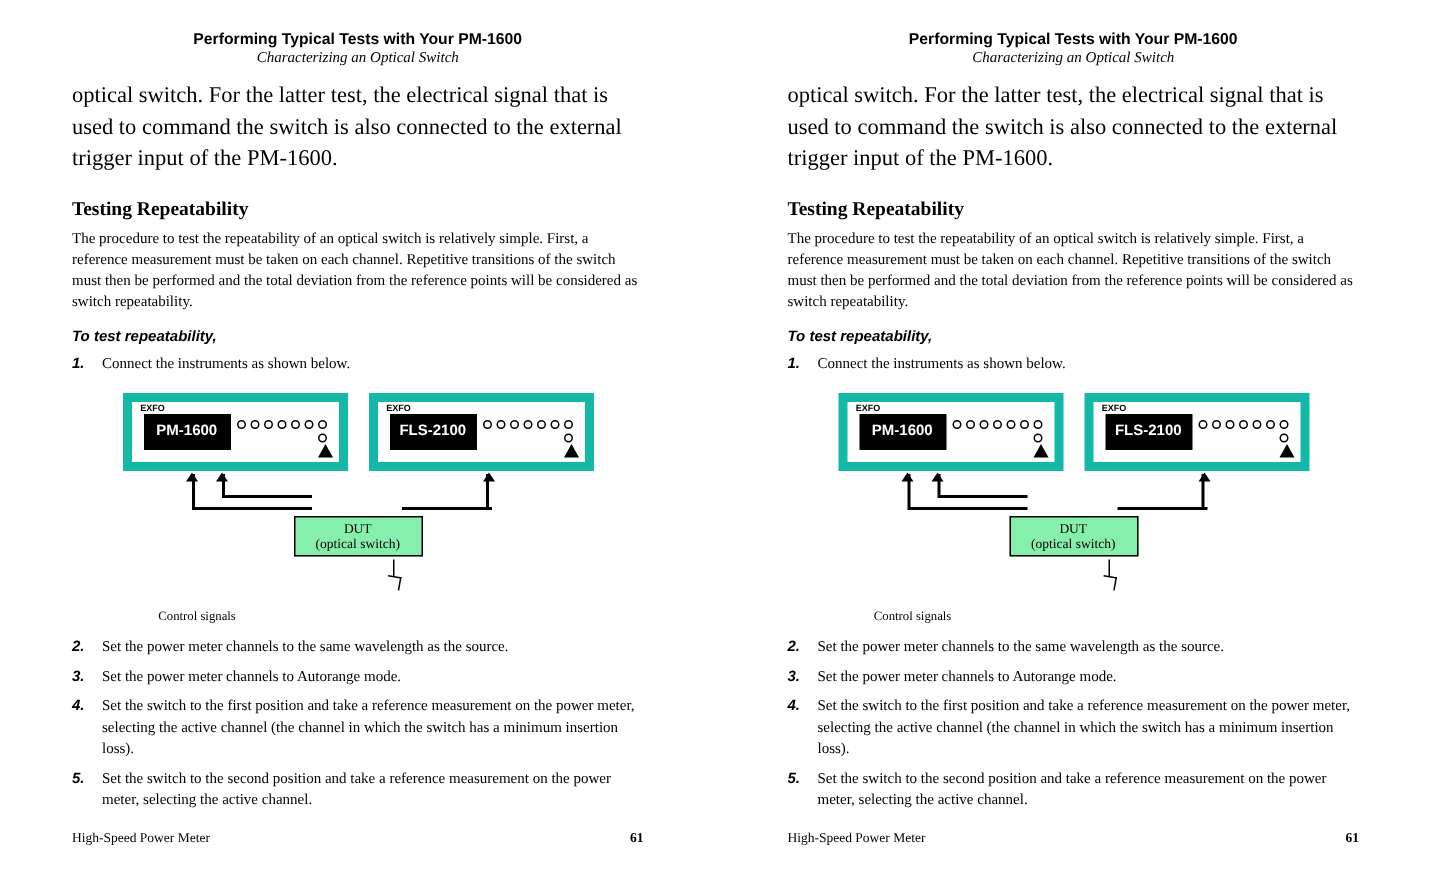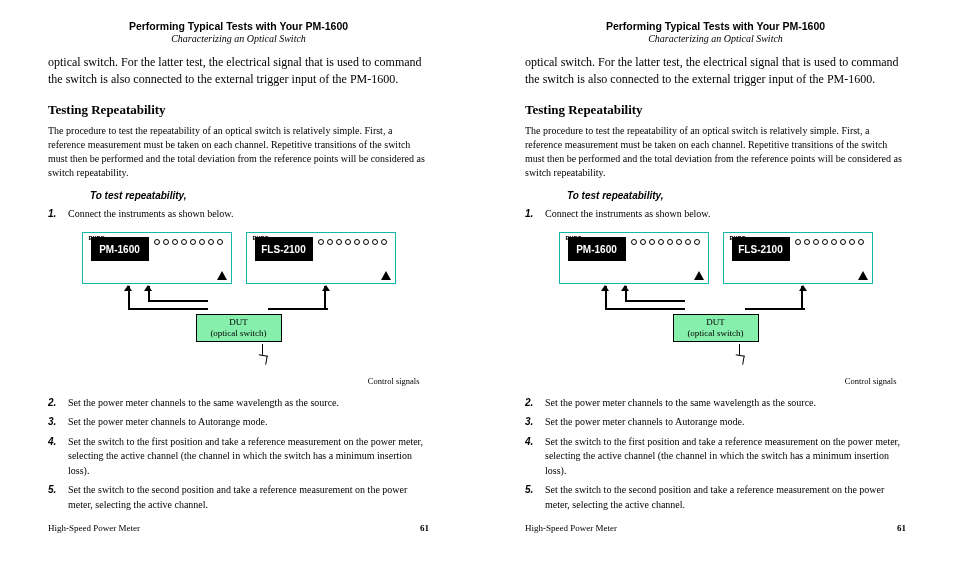--- a/index.html
+++ b/index.html
@@ -16,34 +16,34 @@
     width: 477px;
     height: 480px;
     padding: 20px 48px 12px 48px;
     position: relative;
     display: flex;
     flex-direction: column;
   }
   .hdr { text-align: center; margin-bottom: 10px; }
   .hdr-title { font-family: Arial, sans-serif; font-weight: bold; font-size: 10.5px; }
   .hdr-sub { font-style: italic; font-size: 10px; margin-top: 1px; }
-  .lead { font-size: 12px; line-height: 1.4; margin-bottom: 14px; }
+  .lead { font-size: 15px; line-height: 1.4; margin-bottom: 14px; }
   .h2 { font-family: Liberation Serif, serif; font-weight: bold; font-size: 13px; margin-bottom: 6px; }
   .para { font-size: 10px; line-height: 1.4; margin-bottom: 10px; }
-  .proc { font-family: Arial, sans-serif; font-weight: bold; font-style: italic; font-size: 10px; margin-bottom: 6px; margin-left: 42px; }
+  .proc { font-family: Arial, sans-serif; font-weight: bold; font-style: italic; font-size: 10px; margin-bottom: 6px; }
   .step { font-size: 10px; line-height: 1.45; margin-bottom: 5px; display: flex; gap: 6px; }
   .sn { font-family: Arial, sans-serif; font-weight: bold; font-style: italic; min-width: 14px; }
   .diagram { margin: 6px 0 10px 0; align-self: center; }
   .devices { display: flex; gap: 14px; justify-content: center; margin-bottom: 2px; }
   .device {
     width: 150px; height: 52px;
-    border: 1px solid #14b8a6;
+    border: 6px solid #14b8a6;
     background: #fff;
     position: relative;
-    display: flex; 
+    display: flex; align-items: center;
     padding: 4px;
   }
   .lcd {
     width: 58px; height: 24px;
     background: #000; color: #fff;
     font-family: Arial, sans-serif; font-weight: bold; font-size: 10px;
     display: flex; align-items: center; justify-content: center;
     margin-left: 4px;
   }
   .knobs { flex: 1; display: flex; flex-wrap: wrap; gap: 3px; padding: 2px 4px; justify-content: flex-end; }
@@ -56,21 +56,21 @@
   .brand { position: absolute; top: 2px; left: 6px; font-family: Arial, sans-serif; font-size: 6px; font-weight: bold; }
   .wires { position: relative; height: 28px; width: 314px; margin: 0 auto; }
   .w { position: absolute; background: #000; }
   .arrowL { position: absolute; width: 0; height: 0; border-left: 4px solid transparent; border-right: 4px solid transparent; border-bottom: 6px solid #000; }
   .dut {
     width: 86px; border: 1px solid #000;
     text-align: center; font-size: 9px; line-height: 1.2;
     padding: 2px 0; margin: 0 auto; background: #86efac;
     position: relative; z-index: 2;
   }
-  .ctrl { text-align: right; font-size: 8.5px; margin-top: 18px; position: relative; left: 24px; }
+  .ctrl { text-align: left; font-size: 8.5px; margin-top: 18px; position: relative; left: 24px; }
   .ctrl-wire { position: relative; width: 1px; height: 14px; background: #000; margin: 2px auto 0 auto; left: 24px; }
   .zig {
     position: absolute; bottom: -6px; left: -4px; width: 9px; height: 9px;
     border-top: 1px solid #000; border-right: 1px solid #000;
     background: #fff; transform: rotate(10deg);
   }
   .ftr {
     margin-top: auto;
     display: flex; justify-content: space-between;
     font-size: 9px; padding-top: 6px;

